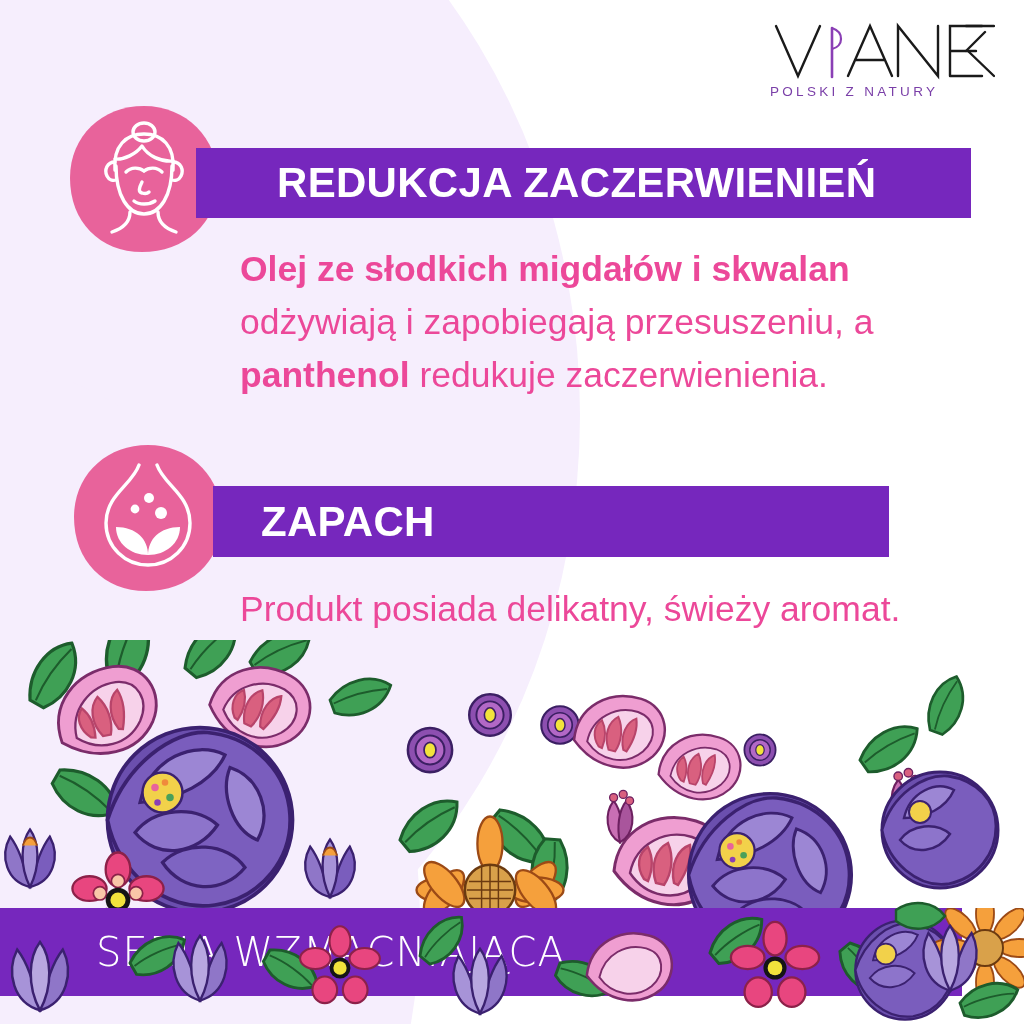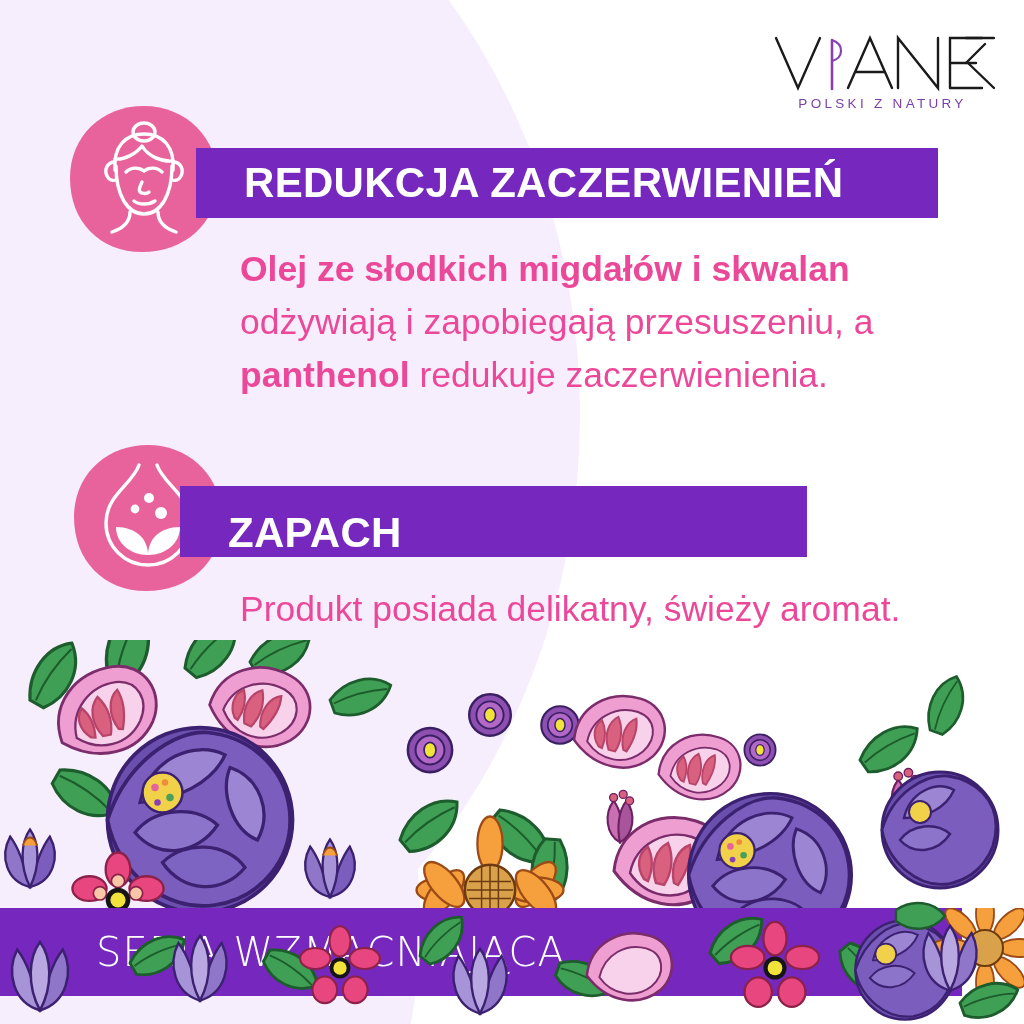--- a/index.html
+++ b/index.html
@@ -20,22 +20,21 @@
   }
   .bg-arc2{
     position:absolute;left:-760px;top:330px;
     width:1180px;height:1180px;
     border-radius:50%;
     background:#f6eefd;
   }
 
   
   .logo{
-    position:absolute;left:770px;top:32px;width:225px;height:100px;
-    text-align:center;
+    position:absolute;left:770px;top:20px;width:225px;height:100px;
   }
   .logo-main{
     position:relative;height:62px;
   }
   .logo-svg{display:block;}
   .logo-tag{
     font-size:13.5px;letter-spacing:3.3px;color:#7a3fa8;
     font-weight:400;margin-top:2px;
   }
 
@@ -45,23 +44,23 @@
     background:#7627bd;
     display:flex;align-items:center;
   }
   .banner-text{
     color:#ffffff;
     font-weight:bold;
     letter-spacing:0.3px;
     white-space:nowrap;
   }
 
-  #banner1{left:196px;top:148px;width:742px;height:70px;}
+  #banner1{left:196px;top:148px;width:742px;height:70px;padding-left:33px;}
   #banner1 .banner-text{font-size:42px;margin-left:48px;}
-  #banner2{left:180px;top:486px;width:627px;height:71px;align-items:flex-end;}
+  #banner2{left:213px;top:486px;width:676px;height:71px;}
   #banner2 .banner-text{font-size:42px;margin-left:48px;}
 
   .body-text{
     position:absolute;left:240px;
     width:720px;
     color:#ec4899;
     font-size:35.5px;
     line-height:53px;
     font-weight:400;
   }

